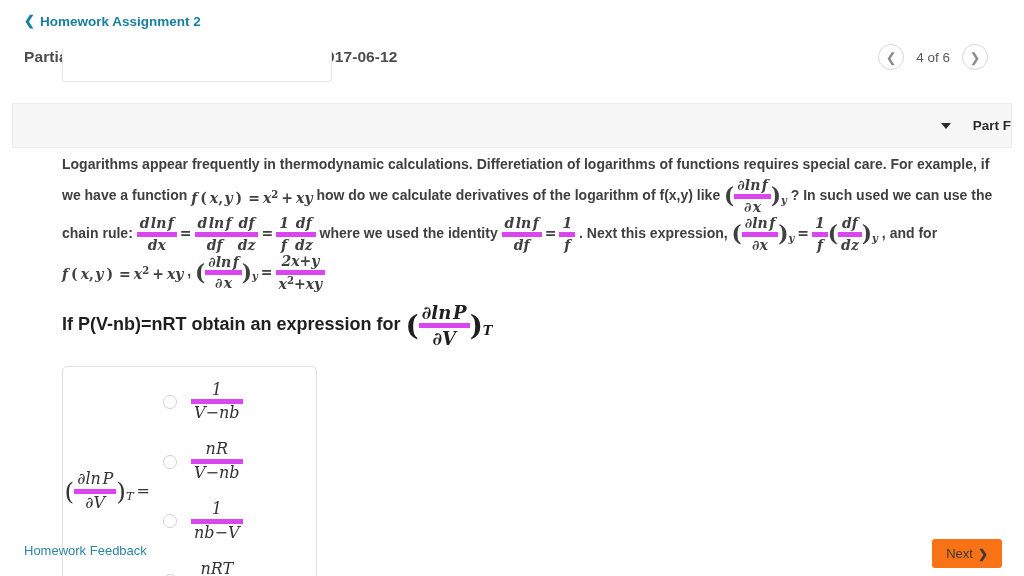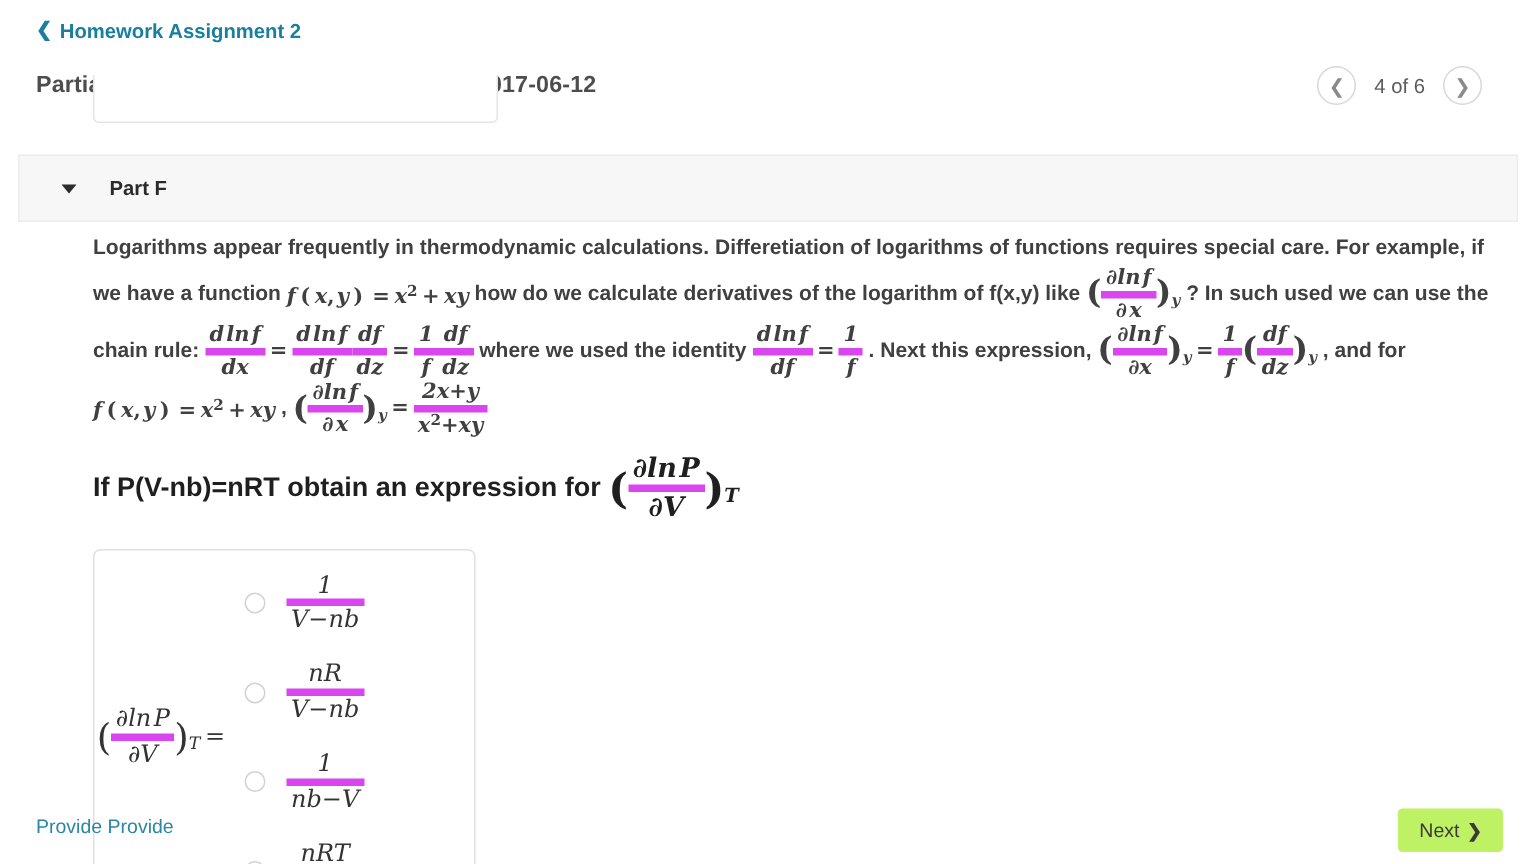--- a/index.html
+++ b/index.html
@@ -44,20 +44,21 @@
     border: 1px solid #e4e4e4; border-top: none;
     border-radius: 0 0 4px 4px; background: #fff;
   }
 
   
   .part-band {
     position: absolute; left: 12px; top: 103px; width: 1000px; height: 45px;
     background: #f7f7f7; border: 1px solid #ececec;
     display: flex; align-items: center; padding-left: 28px; gap: 22px;
     cursor: pointer;
+    justify-content: flex-end;
   }
   .caret { width: 0; height: 0; border-left: 5px solid transparent;
            border-right: 5px solid transparent; border-top: 6px solid #2b2b2b; }
   .part-label { font-size: 13.5px; font-weight: bold; color: #2b2b2b; }
 
   
   .content { position: absolute; left: 0; top: 152px; width: 1024px; padding: 0 24px 0 62px; }
   .prose { font-size: 14px; color: #404040; line-height: 25px; text-align: left; font-weight: bold; }
   .question { font-size: 18px; font-weight: bold; color: #1f1f1f; margin-top: 10px; }
 
@@ -76,21 +77,21 @@
   }
   .choice-math { min-width: 46px; }
 
   
   .feedback-link {
     position: absolute; left: 24px; top: 543px;
     color: #2a85a6; font-size: 13px; text-decoration: none; cursor: pointer;
   }
   .next-btn {
     position: absolute; right: 22px; top: 539px;
-    background: #bef264; border: none; border-radius: 3px;
+    background: #f97316; border: none; border-radius: 3px;
     color: #3a3a3a; font-family: inherit; font-size: 13px;
     padding: 7px 14px; cursor: pointer;
     display: inline-flex; align-items: center; gap: 5px; text-align: right;
   }
   .next-chev { font-size: 12px; font-weight: bold; }
   .m { font-family: "DejaVu Serif", serif; font-style: italic;
        display: inline-block; vertical-align: middle; }
   .frac { display: inline-block; vertical-align: middle; text-align: center;
           font-family: "DejaVu Serif", serif; line-height: 1.18; }
   .frac > .num { display: block; padding: 0 3px; border-bottom: 5px solid #d946ef; }
@@ -210,18 +211,18 @@
         <span class="choice-math m">
           <span class="frac"><span class="num">nRT</span><span class="den">V−nb</span></span>
         </span>
       </label>
 
     </div>
   </div>
 
 </div>
 
-<a class="feedback-link" href="#">Provide Provide</a>
+<a class="feedback-link" href="#">Homework Feedback</a>
 
 <button class="next-btn">
   <span>Next</span>
   <span class="next-chev">❯</span>
 </button>
 
 </body></html>

